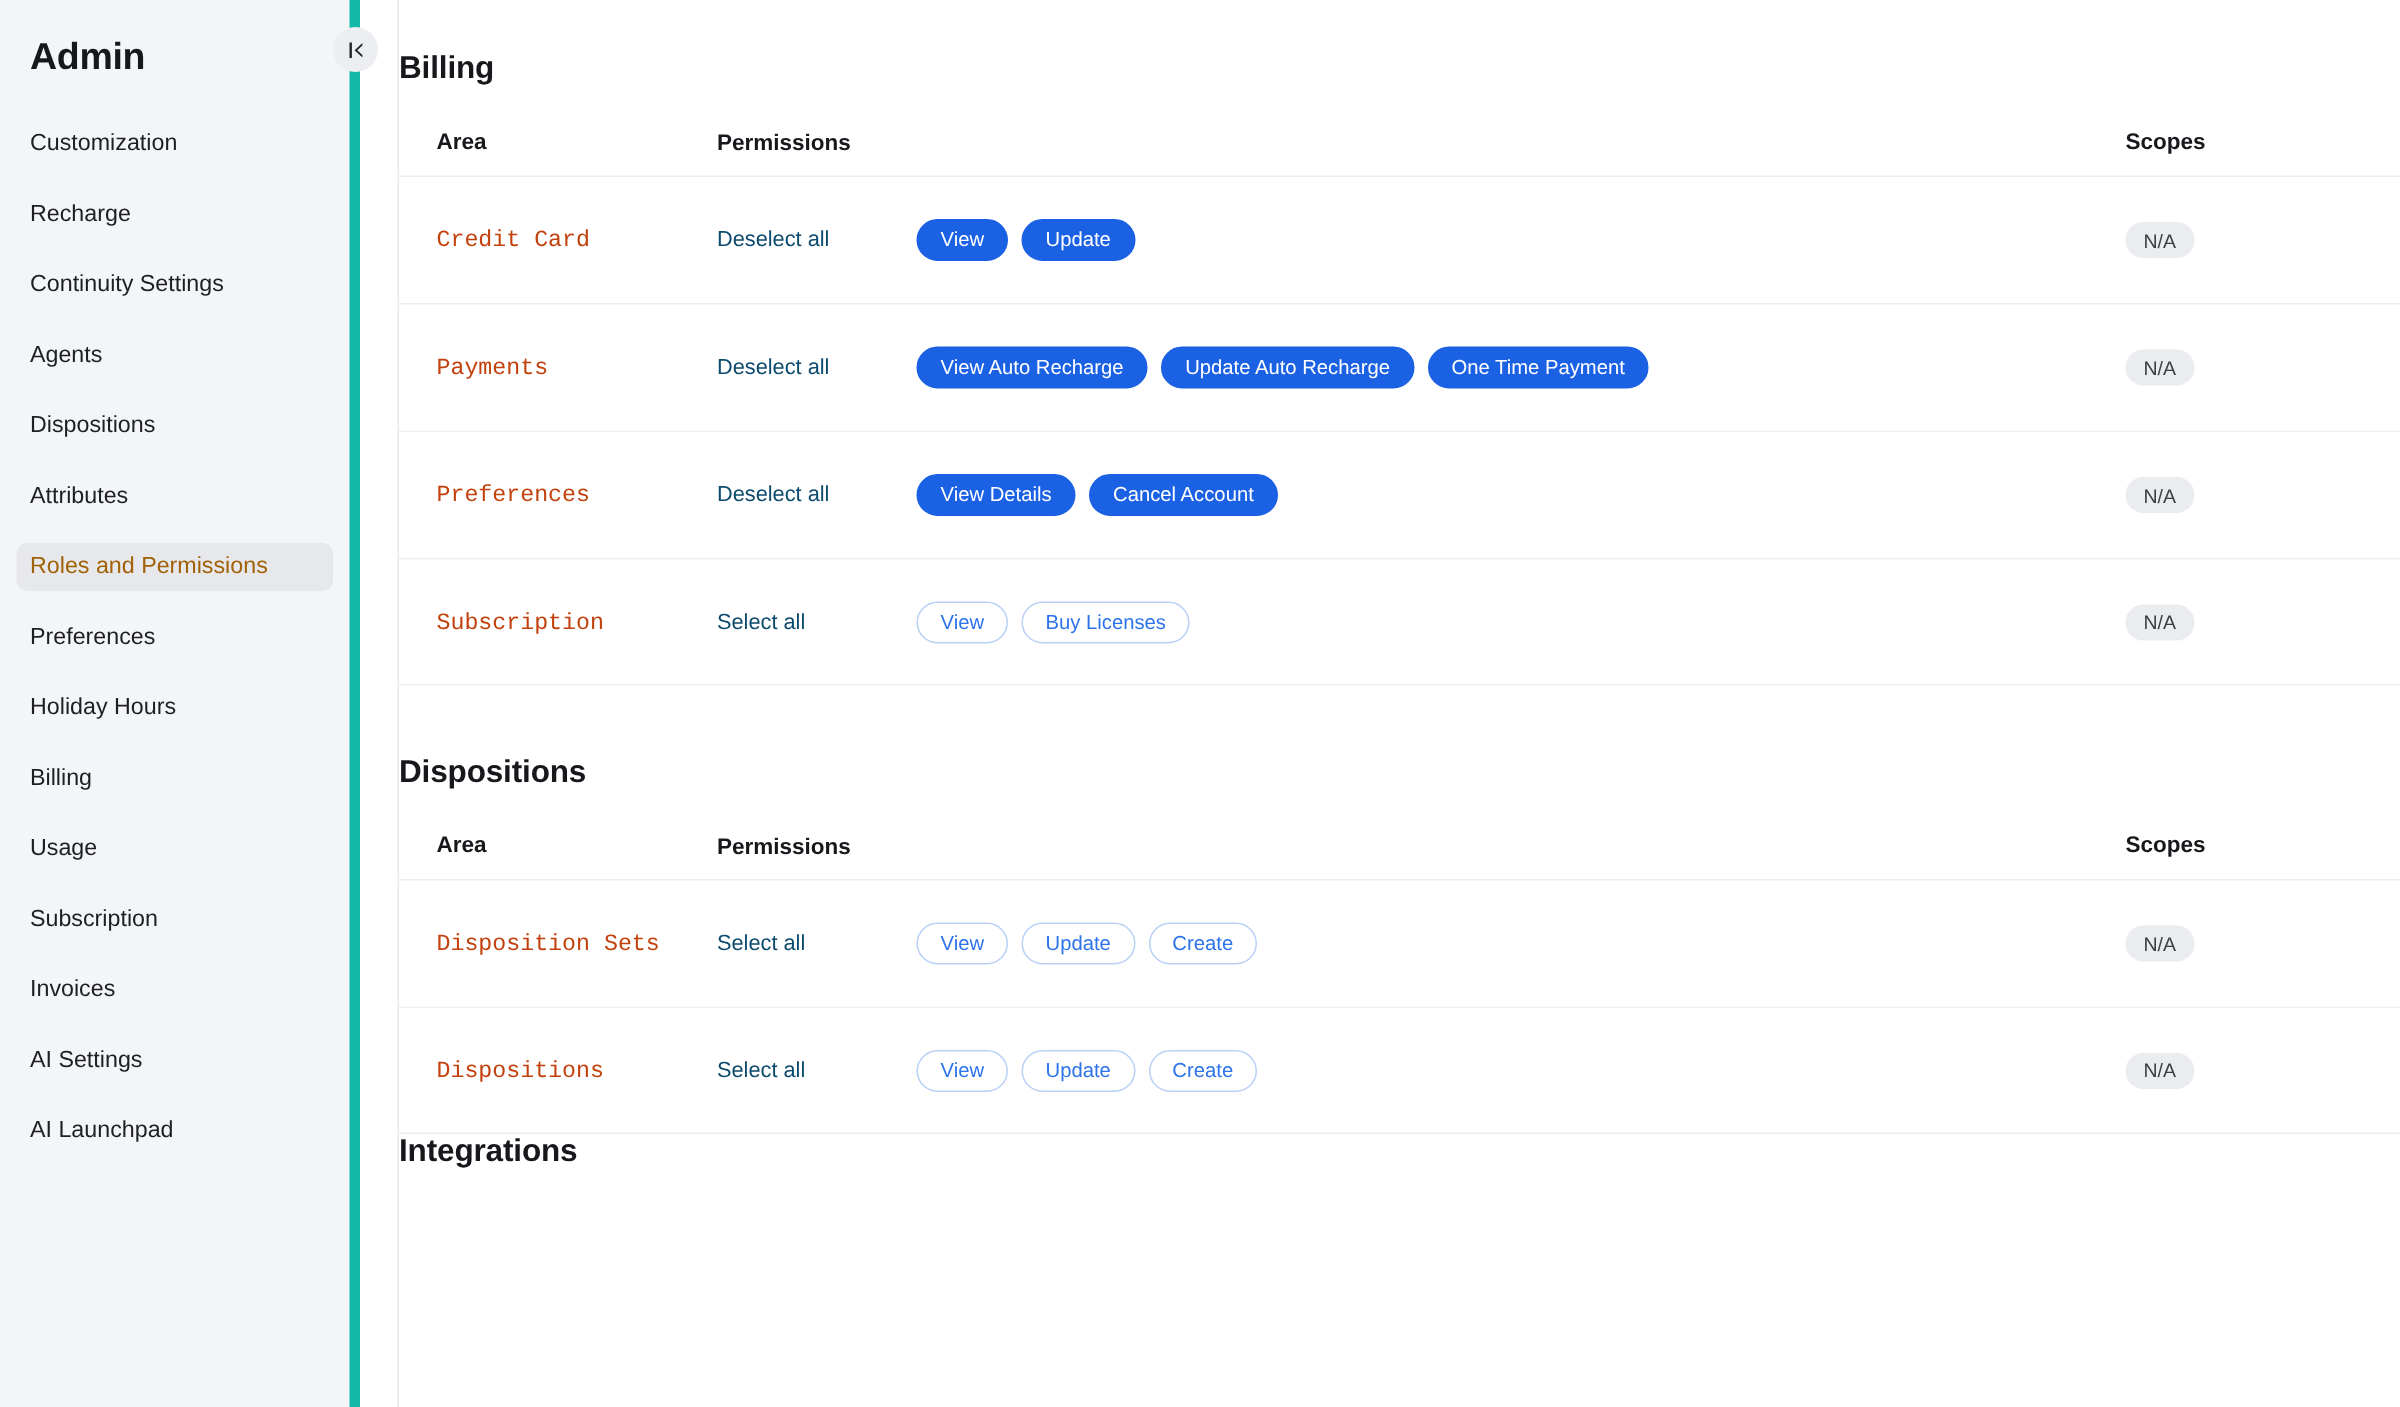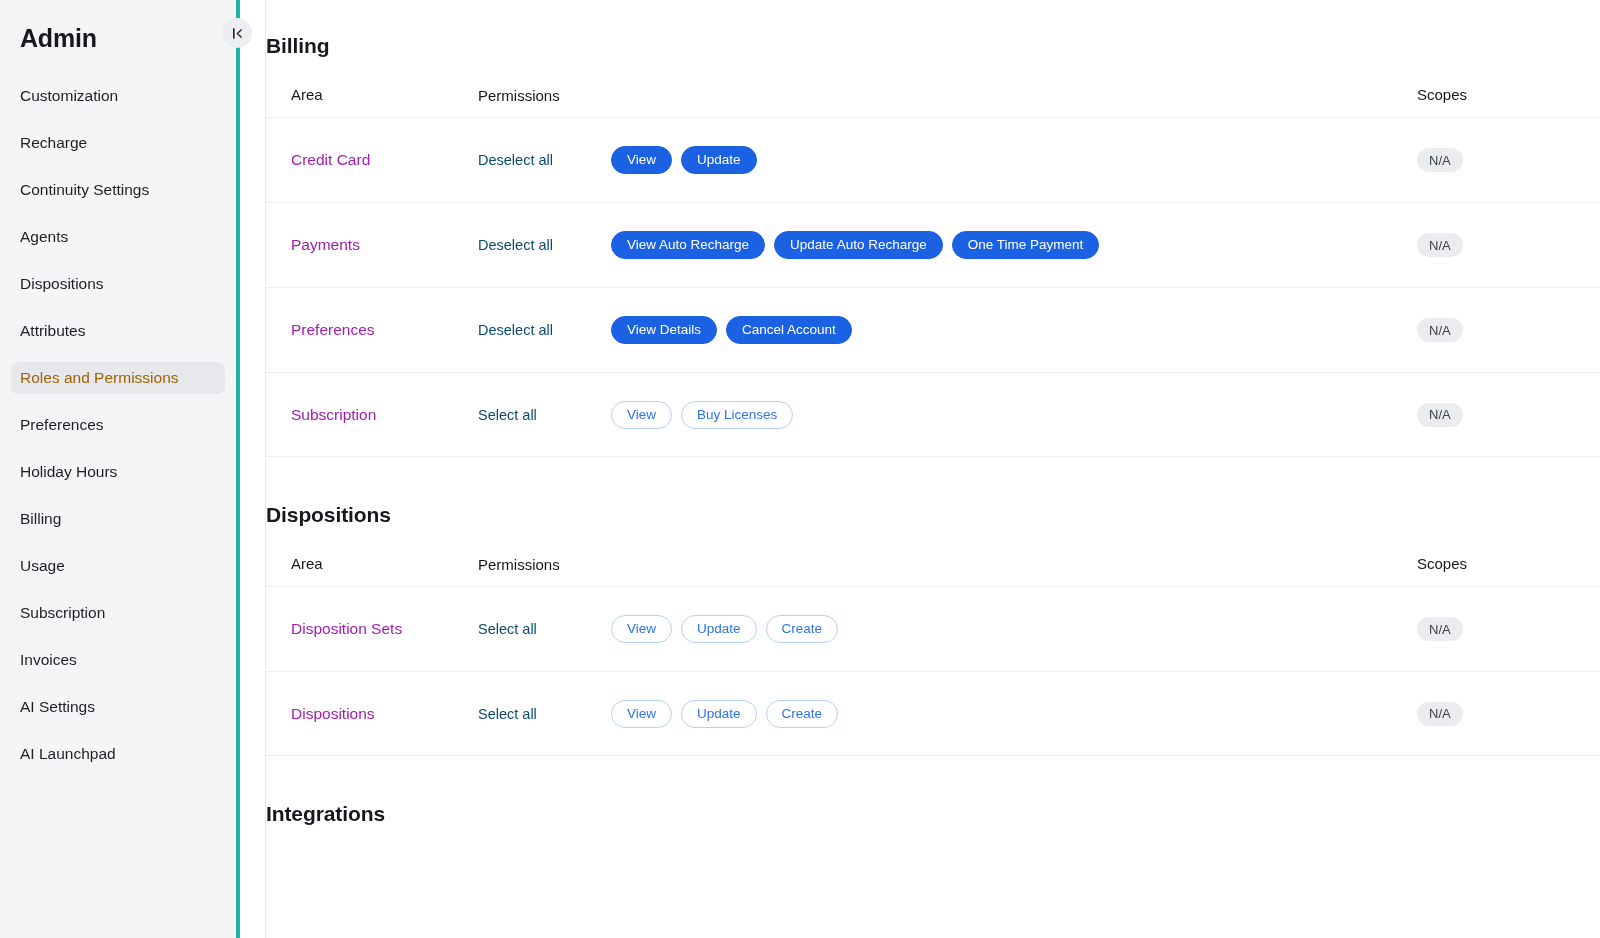--- a/index.html
+++ b/index.html
@@ -19,21 +19,21 @@
     height: 938px;
     display: flex;
   }
 
   
   .sidebar {
     position: relative;
     width: 240px;
     height: 938px;
     background: #f4f5f7;
-    border-right: 4px solid #14b8a6;
+    border-right: 7px solid #14b8a6;
     flex: 0 0 240px;
     padding-top: 0;
     overflow: hidden;
   }
 
   .sidebar-title {
     font-size: 25px;
     font-weight: 700;
     color: #16181c;
     letter-spacing: -0.2px;
@@ -132,25 +132,27 @@
   }
   .row.last { border-bottom: 1px solid #eceef0; }
 
   .col-area   { flex: 0 0 212px; padding-left: 25px; }
   .col-perm   { flex: 1 1 auto; display: flex; align-items: center; }
   .col-scope  { flex: 0 0 183px; }
 
   .th {
     font-size: 15px;
     color: #16181c;
+    font-weight: bold;
   }
 
   .cell-area {
     font-size: 15.5px;
-    color: #a21caf;
+    color: #c2410c;
+    font-family: Liberation Mono, monospace;
   }
 
   .select-link {
     font-size: 14.5px;
     color: #0c4a6e;
     flex: 0 0 133px;
     cursor: pointer;
   }
 
   .pills {
@@ -347,19 +349,19 @@
                 <div class="pills">
                   <button class="pill off">View</button>
                   <button class="pill off">Update</button>
                   <button class="pill off">Create</button>
                 </div>
               </div>
               <div class="col-scope"><span class="scope-badge">N/A</span></div>
             </div>
           </div>
         </section>
-        <section class="section" style="margin-top: 46px;">
+        <section class="section" style="">
           <h2 class="section-title">Integrations</h2>
         </section>
       </div>
   </main>
 
 </div>
 
 </body></html>

